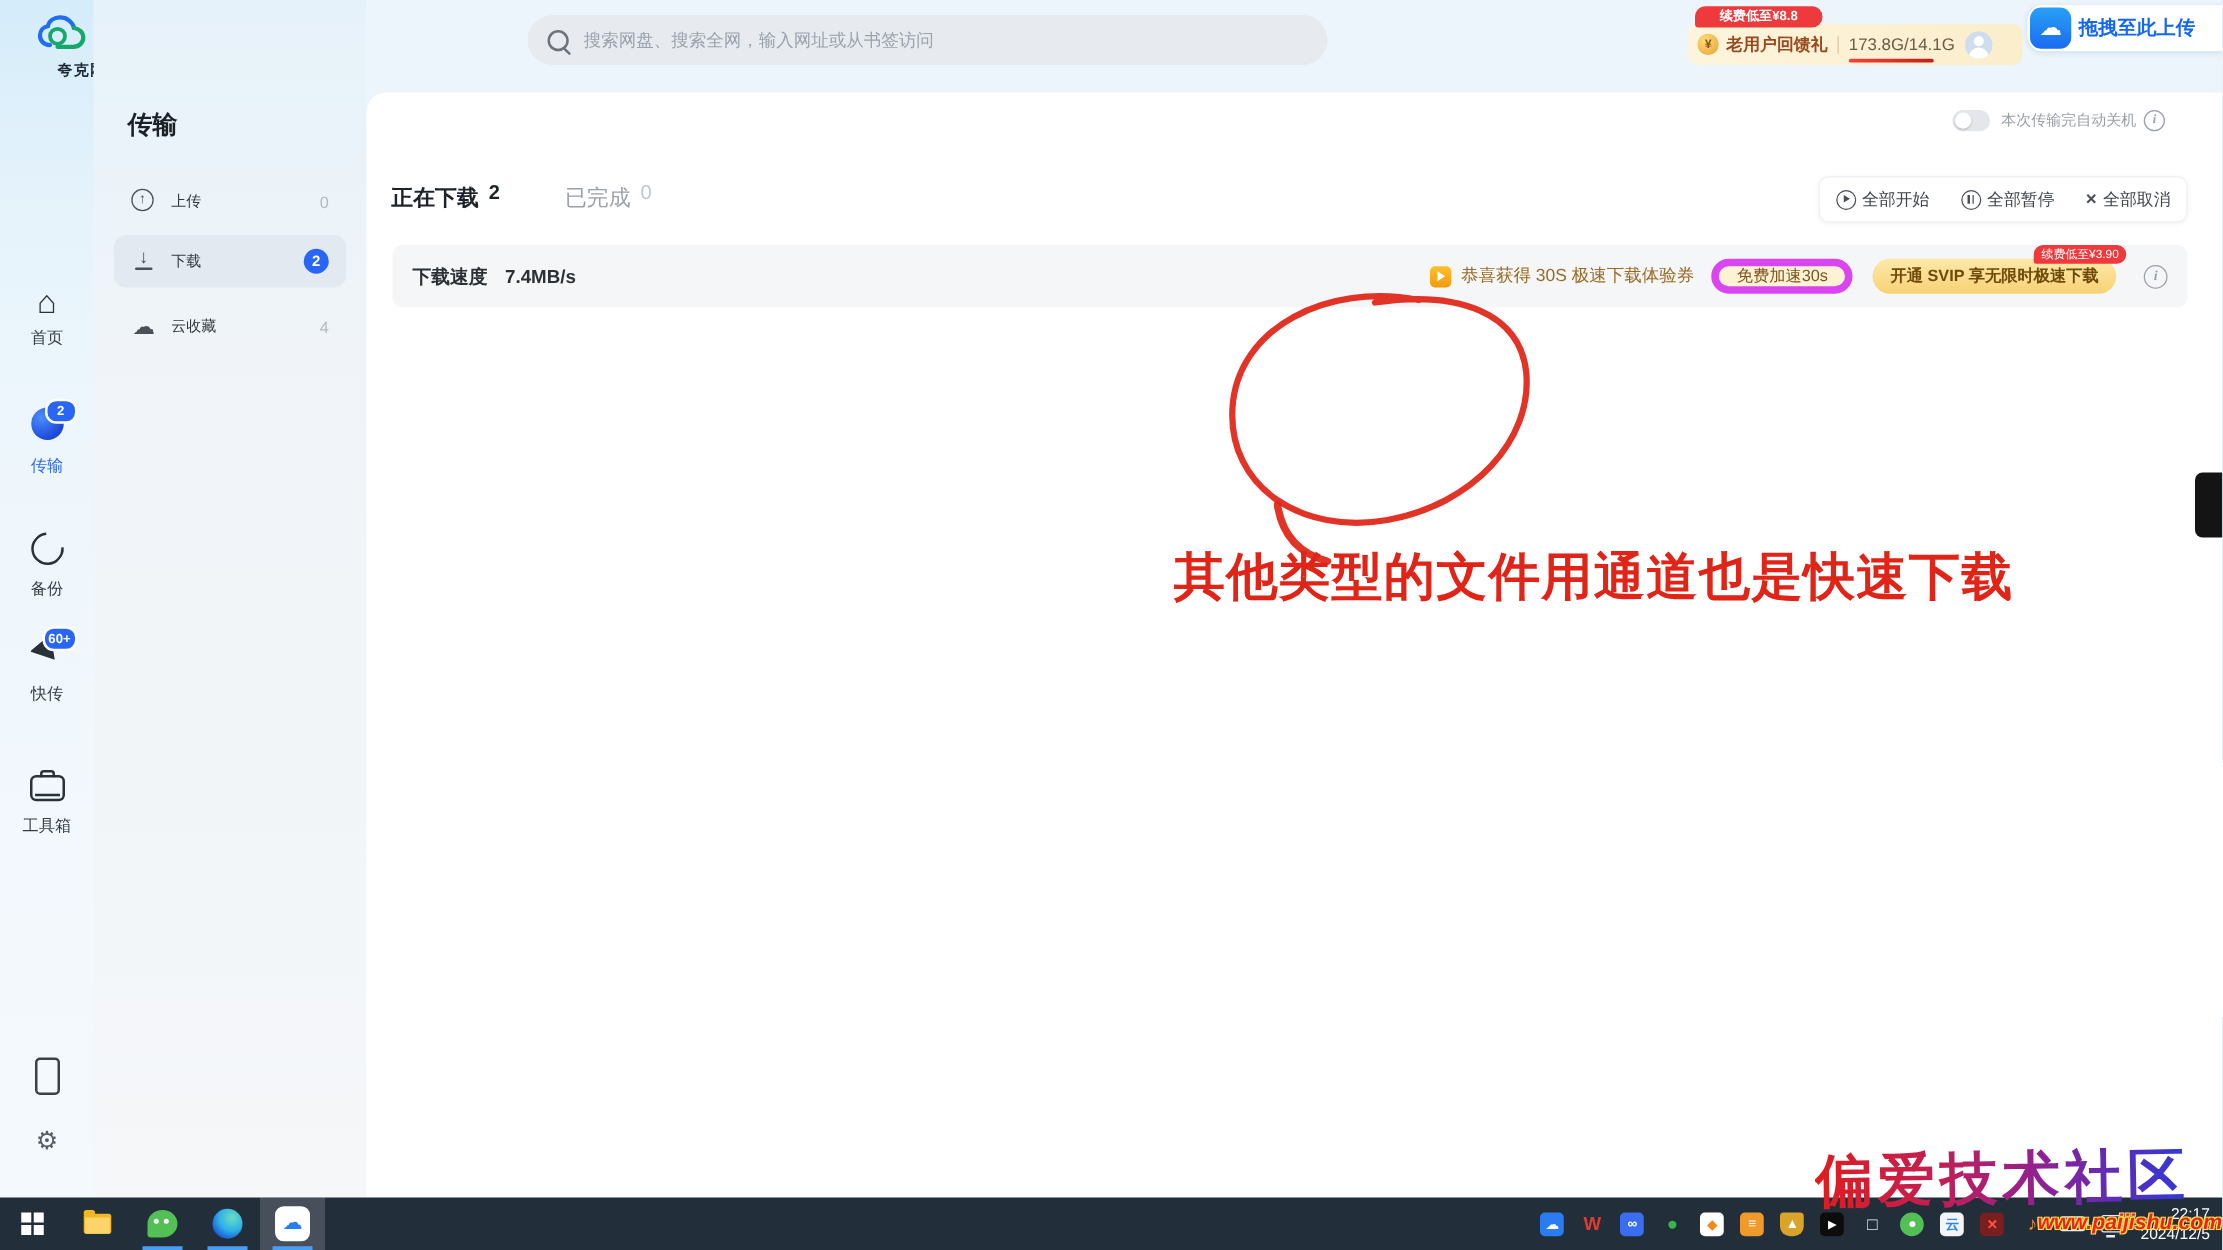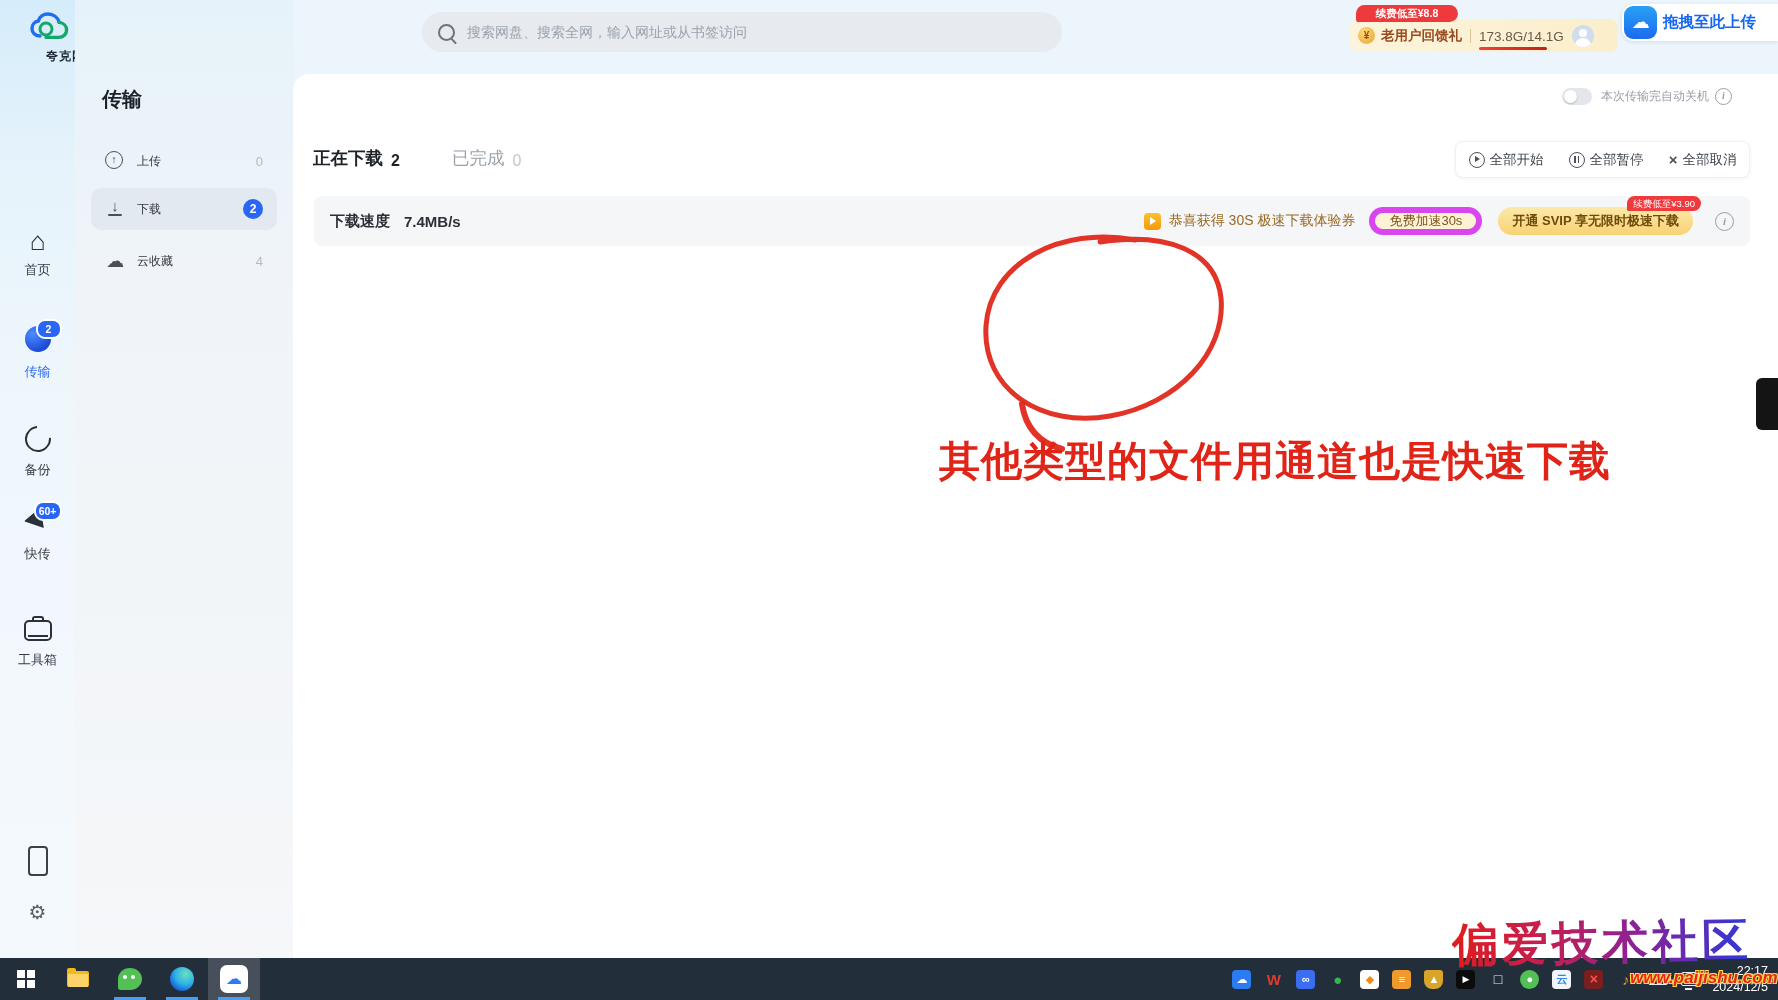--- a/index.html
+++ b/index.html
@@ -89,21 +89,21 @@
         transform:rotate(40deg);margin-right:7px;}
   #shutdown{position:absolute;left:1562px;top:88px;display:flex;align-items:center;z-index:2;}
   .toggle{width:30px;height:17px;border-radius:9px;background:#e3e6ea;position:relative;cursor:pointer;margin-right:9px;}
   .toggle:before{content:"";position:absolute;left:2px;top:2px;width:13px;height:13px;border-radius:50%;background:#fff;
         box-shadow:0 1px 2px rgba(0,0,0,.2);}
   #shutdown .lbl{font-size:12px;color:#9aa0a8;}
   .info-ico{width:15px;height:15px;border:1.4px solid #9aa0a8;border-radius:50%;color:#9aa0a8;font-size:10px;
         font-weight:bold;text-align:center;line-height:14px;margin-left:6px;font-style:italic;font-family:"Liberation Serif",serif;}
   
   #tabs{position:absolute;left:313px;top:146px;display:flex;align-items:baseline;z-index:2;}
-  .tab{display:flex;align-items:flex-end;margin-right:52px;cursor:pointer;}
+  .tab{display:flex;align-items:flex-start;margin-right:52px;cursor:pointer;}
   .tab .t{font-size:17.5px;font-weight:bold;color:#1e232a;}
   .tab .c{font-size:16px;font-weight:bold;color:#1e232a;margin-left:8px;}
   .tab.inactive .t{font-weight:normal;color:#9ba1aa;}
   .tab.inactive .c{font-weight:normal;color:#c0c5cc;}
   
   #batch{position:absolute;left:1455px;top:141px;width:293px;height:35px;background:#fff;border:1px solid #eef0f3;
         border-radius:8px;box-shadow:0 1px 4px rgba(0,0,0,.05);display:flex;align-items:center;justify-content:space-around;z-index:2;}
   .batch-item{display:flex;align-items:center;font-size:13.5px;color:#3f454d;cursor:pointer;}
   .play-ico{width:14px;height:14px;border:1.5px solid #4a5058;border-radius:50%;position:relative;margin-right:5px;}
   .play-ico:before{content:"";position:absolute;left:5px;top:3.5px;border-left:5px solid #4a5058;

